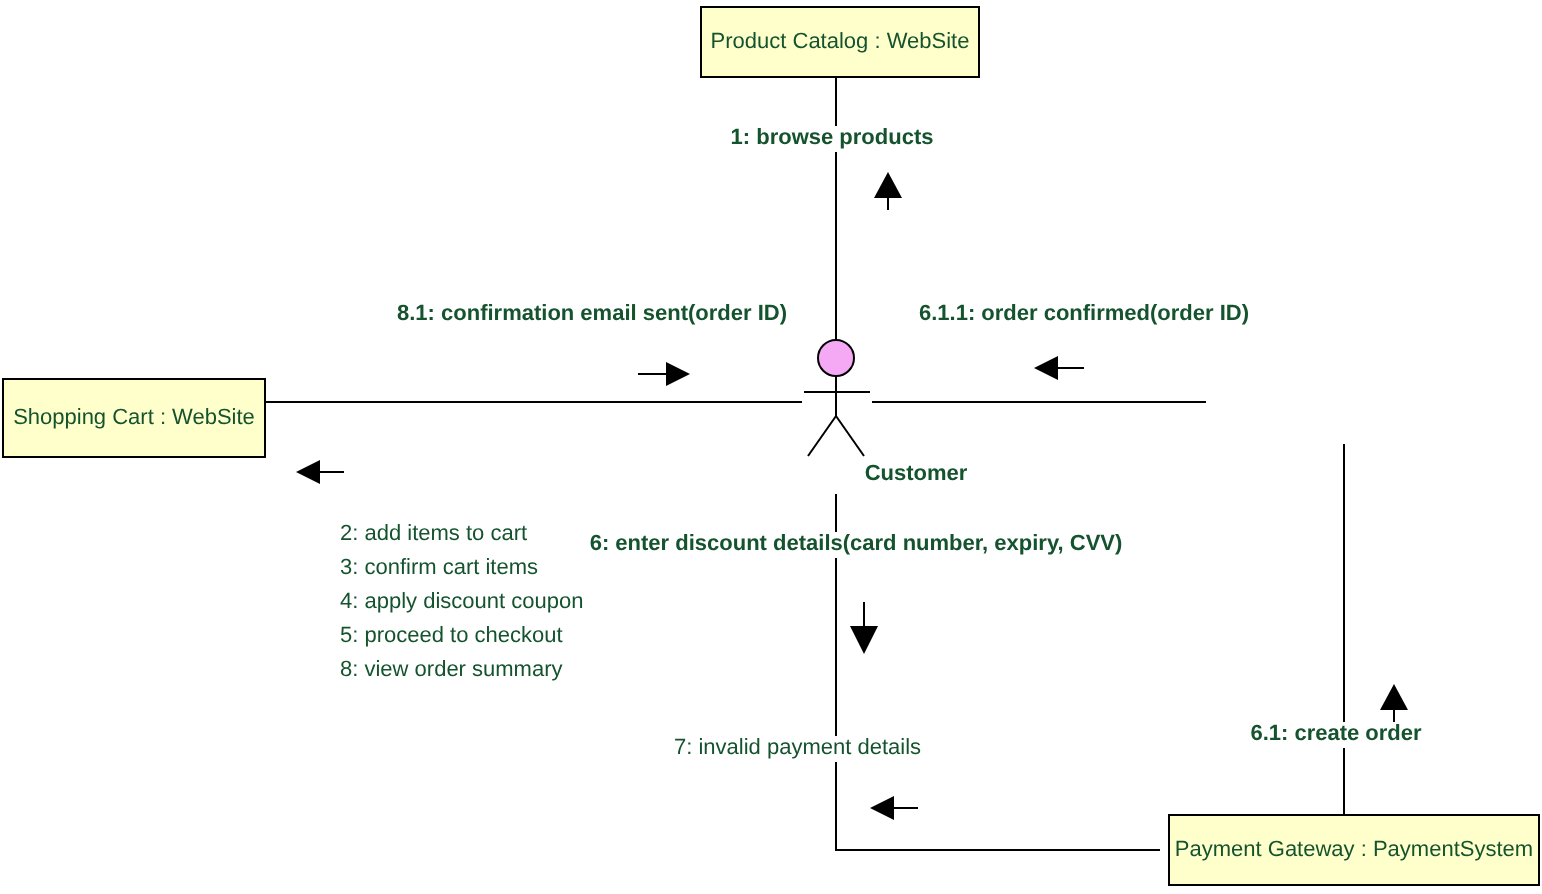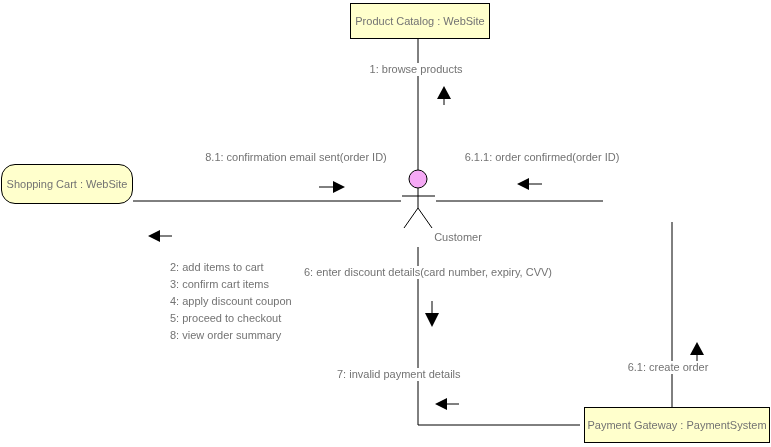--- a/index.html
+++ b/index.html
@@ -1,21 +1,21 @@
 <!DOCTYPE html>
 <html><head>
 <meta charset="utf-8">
 <style>
   html,body{margin:0;padding:0;background:#fff;}
   #canvas{
     position:relative;
     width:771px;height:447px;
     background:#ffffff;
     font-family:"Liberation Sans", sans-serif;
-    color:#737373;
+    color:#14532d;
     overflow:hidden;
   }
   #wires{position:absolute;left:0;top:0;z-index:0;}
   .node{
     position:absolute;
     background:#FFFFCC;
     border:1px solid #000;
     display:flex;align-items:center;justify-content:center;
     font-size:11px;
     text-align:center;
@@ -23,21 +23,21 @@
     box-sizing:border-box;
   }
   .lbl{
     position:absolute;
     background:#ffffff;
     font-size:11px;
     line-height:13px;
     white-space:nowrap;
     z-index:2;
   }
-  .center-x{transform:translateX(-50%);}
+  .center-x{transform:translateX(-50%);font-weight:bold;}
   .msg-list{
     position:absolute;
     font-size:11px;
     line-height:17px;
     white-space:nowrap;
     z-index:2;
   }
   .msg-list div{background:#fff;}
 </style>
 </head>
@@ -92,21 +92,21 @@
     <g>
       <line x1="697" y1="354" x2="697" y2="362" stroke="#000" stroke-width="1"></line>
       <polygon points="697,342 690,355 704,355" fill="#000"></polygon>
     </g>
   </svg>
 
   <div class="node" style="left:350px;top:3px;width:140px;height:36px;">
     <span>Product Catalog : WebSite</span>
   </div>
 
-  <div class="node" style="left:1px;top:164px;width:132px;height:40px;border-radius:14px;">
+  <div class="node" style="left:1px;top:189px;width:132px;height:40px;">
     <span>Shopping Cart : WebSite</span>
   </div>
 
 
   <div class="node" style="left:584px;top:407px;width:186px;height:36px;">
     <span>Payment Gateway : PaymentSystem</span>
   </div>
 
   <div class="lbl center-x" style="left:418px;top:231px;margin-left:40px;">Customer</div>
 

